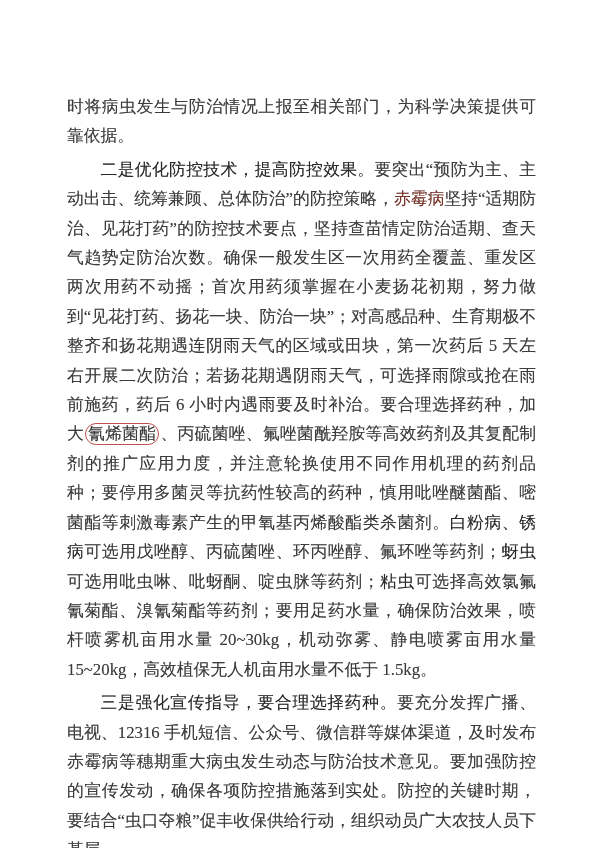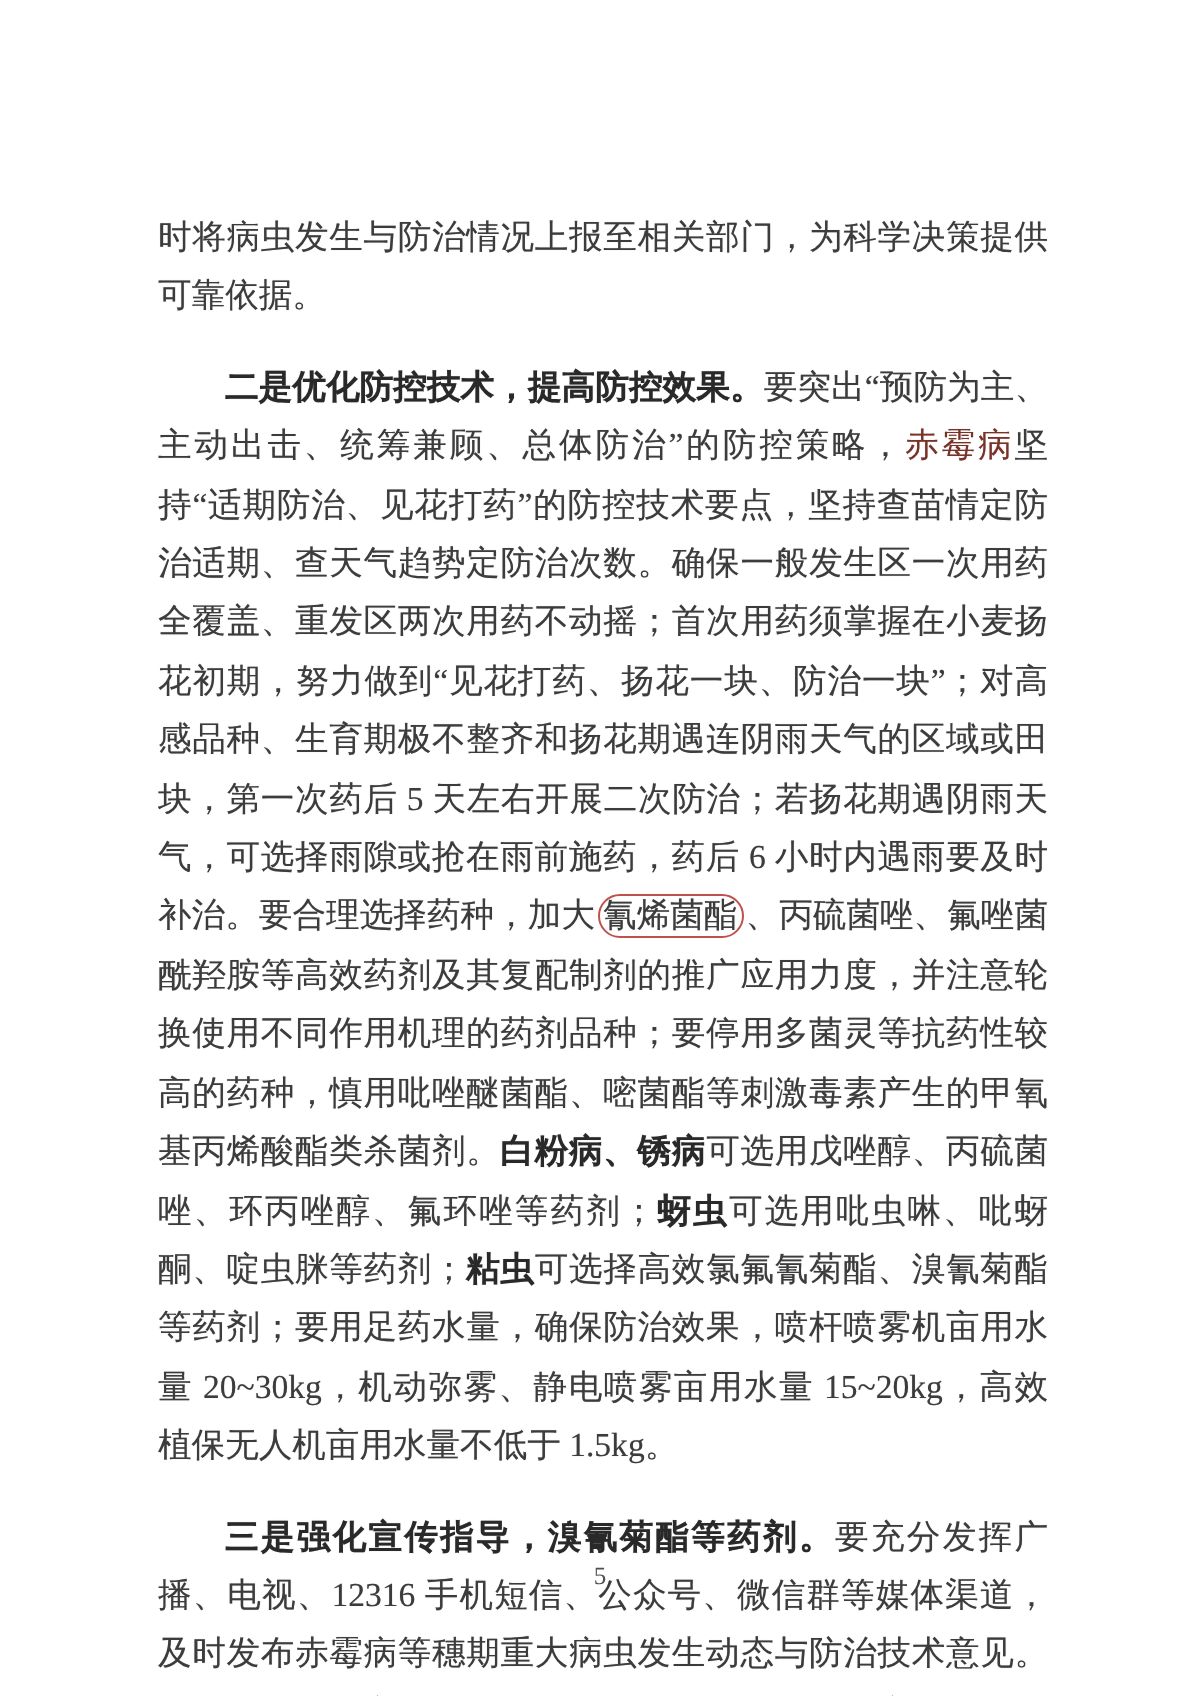--- a/index.html
+++ b/index.html
@@ -19,25 +19,25 @@
     position: absolute;
     left: 63px;
     top: 88px;
     width: 477px;
     font-size: 16.8px;
     line-height: 29.4px;
     text-align: justify;
     color: var(--body-color, #3c3c3c);
     text-shadow: 0 0 0.4px rgba(60,60,60,0.45);
   }
-  .para { margin: 16px; }
+  .para { margin: 4px; }
   .para.indent { text-indent: 2em; }
   .seg-normal { }
   .seg-bold {
-    font-weight: bold;
+    font-weight: normal;
     color: var(--bold-color, #292929);
   }
   .seg-boldred {
     font-weight: normal;
     color: var(--red-color, #7b3226);
   }
   .seg-oval {
     border: 1.6px solid var(--oval-color, #c0504d);
     border-radius: 11px;
     padding: 0 2px 1px 2px;
@@ -53,16 +53,16 @@
     color: #4f4f4f;
   }
 </style>
 </head>
 <body>
 
 <div class="page">
   <div class="body-text" id="doc-body">
       <p class="para"><span class="seg-normal">时将病虫发生与防治情况上报至相关部门，为科学决策提供可靠依据。</span></p>
       <p class="para indent"><span class="seg-bold">二是优化防控技术，提高防控效果。</span><span class="seg-normal">要突出“预防为主、主动出击、统筹兼顾、总体防治”的防控策略，</span><span class="seg-boldred">赤霉病</span><span class="seg-normal">坚持“适期防治、见花打药”的防控技术要点，坚持查苗情定防治适期、查天气趋势定防治次数。确保一般发生区一次用药全覆盖、重发区两次用药不动摇；首次用药须掌握在小麦扬花初期，努力做到“见花打药、扬花一块、防治一块”；对高感品种、生育期极不整齐和扬花期遇连阴雨天气的区域或田块，第一次药后 5 天左右开展二次防治；若扬花期遇阴雨天气，可选择雨隙或抢在雨前施药，药后 6 小时内遇雨要及时补治。要合理选择药种，加大</span><span class="seg-oval">氰烯菌酯</span><span class="seg-normal">、丙硫菌唑、氟唑菌酰羟胺等高效药剂及其复配制剂的推广应用力度，并注意轮换使用不同作用机理的药剂品种；要停用多菌灵等抗药性较高的药种，慎用吡唑醚菌酯、嘧菌酯等刺激毒素产生的甲氧基丙烯酸酯类杀菌剂。</span><span class="seg-bold">白粉病、锈病</span><span class="seg-normal">可选用戊唑醇、丙硫菌唑、环丙唑醇、氟环唑等药剂；</span><span class="seg-bold">蚜虫</span><span class="seg-normal">可选用吡虫啉、吡蚜酮、啶虫脒等药剂；</span><span class="seg-bold">粘虫</span><span class="seg-normal">可选择高效氯氟氰菊酯、溴氰菊酯等药剂；要用足药水量，确保防治效果，喷杆喷雾机亩用水量 20~30kg，机动弥雾、静电喷雾亩用水量 15~20kg，高效植保无人机亩用水量不低于 1.5kg。</span></p>
-      <p class="para indent"><span class="seg-bold">三是强化宣传指导，溴氰菊酯等药剂。</span><span class="seg-normal">要充分发挥广播、电视、12316 手机短信、公众号、微信群等媒体渠道，及时发布赤霉病等穗期重大病虫发生动态与防治技术意见。要加强防控的宣传发动，确保各项防控措施落到实处。防控的关键时期，要结合“虫口夺粮”促丰收保供给行动，组织动员广大农技人员下基层、</span></p>
+      <p class="para indent"><span class="seg-bold">三是强化宣传指导，要合理选择药种。</span><span class="seg-normal">要充分发挥广播、电视、12316 手机短信、公众号、微信群等媒体渠道，及时发布赤霉病等穗期重大病虫发生动态与防治技术意见。要加强防控的宣传发动，确保各项防控措施落到实处。防控的关键时期，要结合“虫口夺粮”促丰收保供给行动，组织动员广大农技人员下基层、</span></p>
     </div>
   <div class="page-number">5</div>
 </div>
 
 </body></html>

